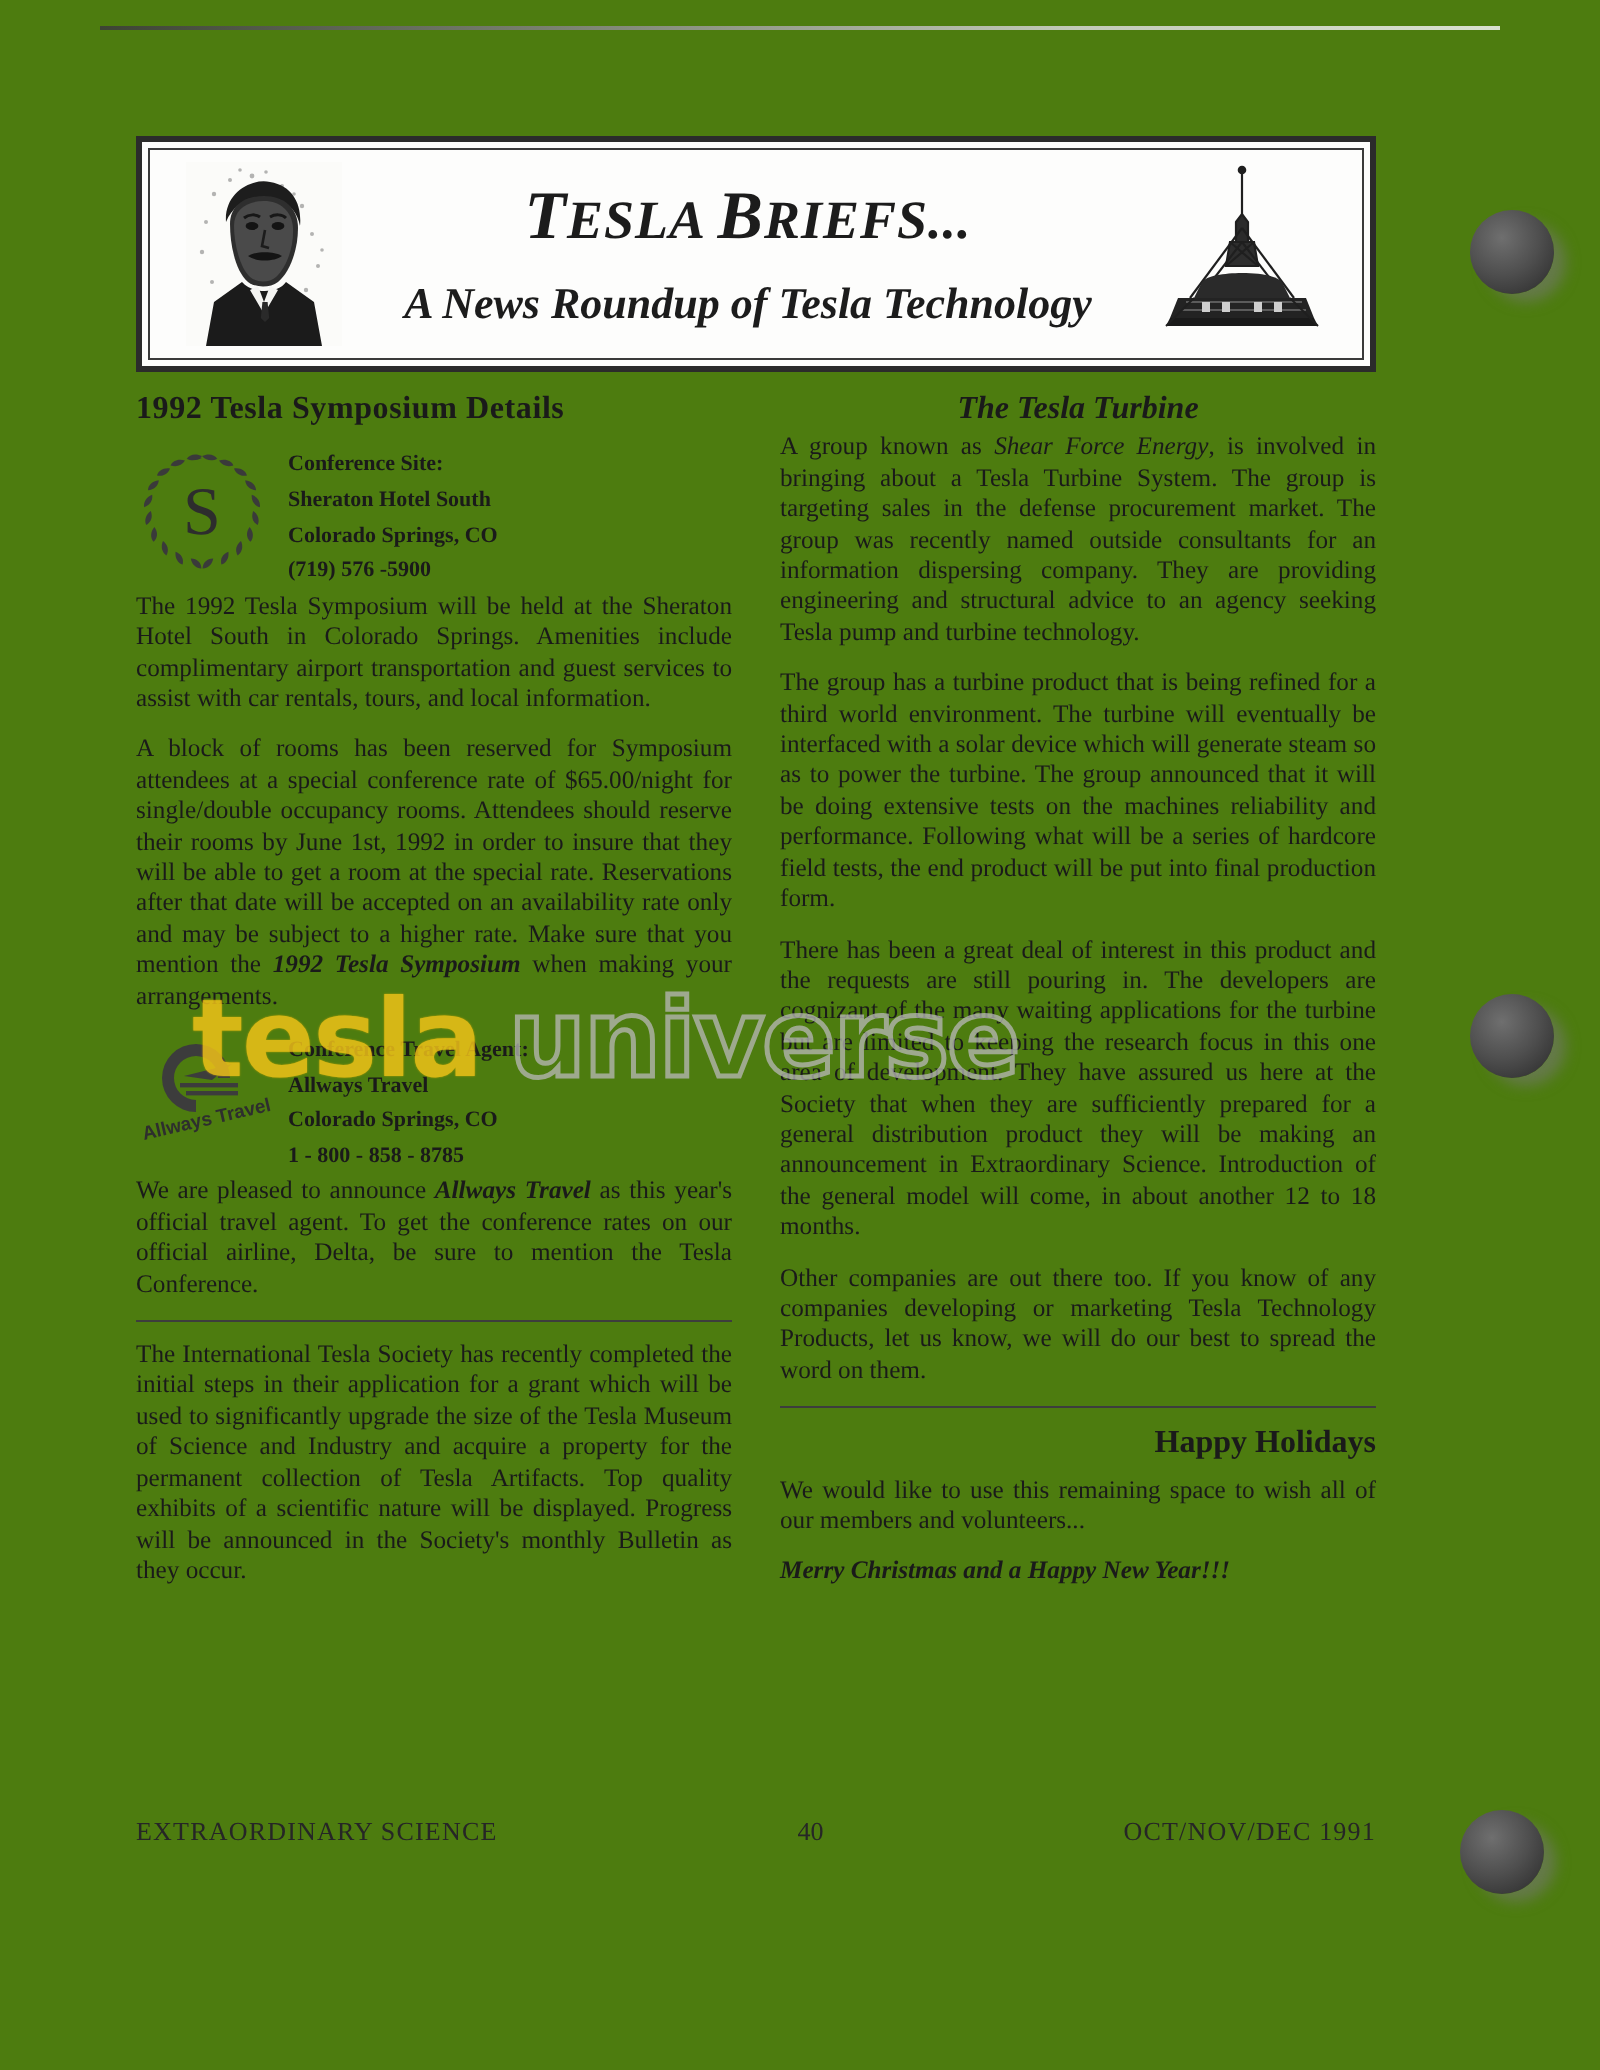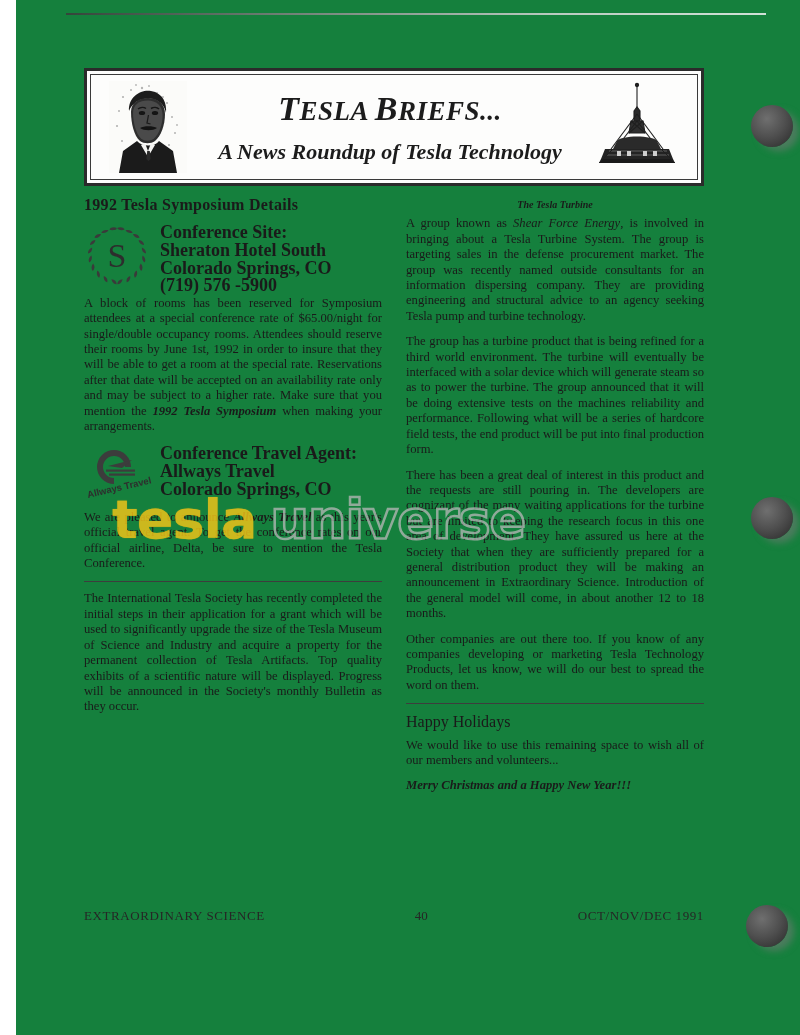--- a/index.html
+++ b/index.html
@@ -14,22 +14,21 @@
     position: relative;
     overflow: hidden;
     font-family: "Liberation Serif", "DejaVu Serif", serif;
     color: #1a1a1a;
   }
 
   
   #page-scan {
     position: absolute;
     inset: 0;
-    background: #15803d;
-    margin-left: 16px;
+    background: #4d7c0f;
   }
 
   
   .scan-top-rule {
     position: absolute;
     left: 50px; top: 13px;
     width: 700px; height: 2px;
     background: linear-gradient(to right, #3a3a3a 0%, #888 35%, #d8d8d8 70%, #f2f2f2 100%);
     opacity: .85;
   }
@@ -117,48 +116,48 @@
 
   
   .h-section {
     font-size: 16px;
     font-weight: bold;
     text-align: left;
     margin: 0 0 11px 0;
     letter-spacing: .3px;
   }
   .h-center-italic {
-    font-size: 10px;
+    font-size: 16px;
     font-weight: bold;
     font-style: italic;
     text-align: center;
     margin: 0 0 4px 0;
   }
   .h-center {
     font-size: 16px;
-    font-weight: normal;
-    text-align: left;
+    font-weight: bold;
+    text-align: right;
     margin: 10px 0 8px 0;
   }
 
   
   .contact {
     display: flex;
     align-items: flex-start;
     margin-bottom: 1px;
   }
   .contact-logo {
     flex: 0 0 auto;
     width: 76px;
     padding-top: 2px;
   }
   .contact-lines {
     flex: 1 1 auto;
     font-weight: bold;
-    font-size: 18px;
+    font-size: 11px;
     line-height: 17.6px;
     padding-top: 1px;
   }
   .contact-lines .line { white-space: nowrap; }
 
   .rule {
     border: none;
     border-top: 1.6px solid #3d3d3d;
     margin: 10px 0 9px 0;
     height: 0;
@@ -353,38 +352,40 @@
         </svg>
       </div>
       <div class="contact-lines">
         <div class="line">Conference Site:</div>
         <div class="line">Sheraton Hotel South</div>
         <div class="line">Colorado Springs, CO</div>
         <div class="line">(719)  576 -5900</div>
       </div>
     </div>
 
+    <p>The 1992 Tesla Symposium will be held at the Sheraton Hotel South in Colorado Springs.  Amenities include complimentary airport transportation and guest services to assist with car rentals, tours, and local information.</p>
 
     <p><span>A block  of  rooms has been reserved for Symposium attendees at a special conference rate of $65.00/night for single/double occupancy rooms. Attendees should reserve their rooms by June 1st, 1992 in order to insure that they will be able to get a room at the special rate.  Reservations  after that date will be accepted on an availability rate only and may be subject to a higher rate.  Make sure that you mention the </span><strong class="bi">1992 Tesla Symposium</strong><span>  when making your arrangements.</span></p>
 
     <div class="contact">
       <div class="contact-logo">
         <svg width="72" height="58" viewBox="0 0 72 58" xmlns="http://www.w3.org/2000/svg">
           <path d="M30 4 A17 17 0 1 0 30 38 L30 32 A11 11 0 1 1 30 10 Z" fill="#3c3c3c"></path>
           <path d="M30 4 L30 10 A11 11 0 0 1 41 21 L47 21 A17 17 0 0 0 30 4Z" fill="#3c3c3c"></path>
           <path d="M24 20 L48 14 L38 22 Z" fill="#3c3c3c"></path>
           <rect x="22" y="23.5" width="29" height="2.2" fill="#3c3c3c"></rect>
           <rect x="25" y="27.5" width="26" height="2.2" fill="#3c3c3c"></rect>
           <text x="4" y="52" font-family="Liberation Sans, sans-serif" font-size="9.5" font-weight="bold" fill="#2e2e2e" transform="rotate(-13 4 52)">Allways Travel</text>
         </svg>
       </div>
       <div class="contact-lines">
         <div class="line">Conference  Travel Agent:</div>
         <div class="line">Allways Travel</div>
         <div class="line">Colorado Springs, CO</div>
+        <div class="line">1 - 800 - 858 - 8785</div>
       </div>
     </div>
 
     <p><span>We are pleased to announce </span><strong class="bi">Allways Travel</strong><span> as this year's official travel agent.  To get the conference rates on our official airline, Delta, be sure to mention the Tesla Conference.</span></p>
 
     <hr class="rule">
 
 
     <p>The International Tesla Society has recently completed the initial steps in their application for a grant which will be used to significantly upgrade the size of the Tesla Museum of Science and Industry and acquire a property for the permanent collection of Tesla Artifacts.  Top quality exhibits of a scientific nature will be displayed.  Progress will be announced in the Society's monthly Bulletin as they occur.</p>
 

